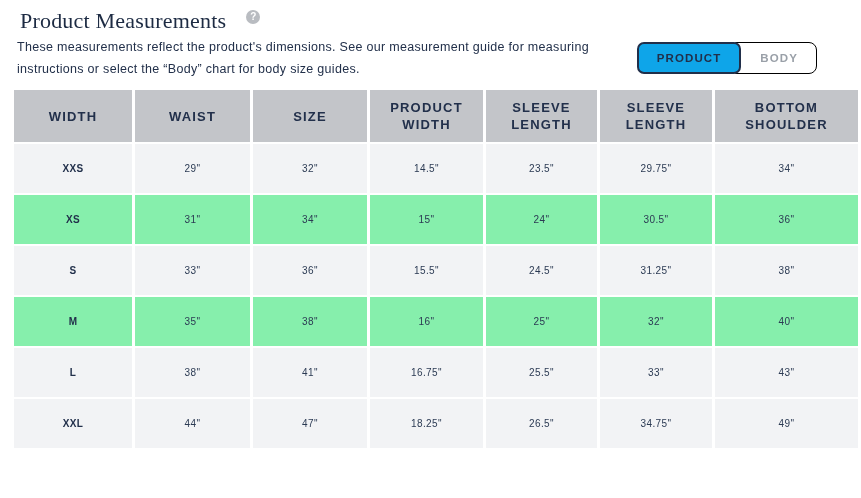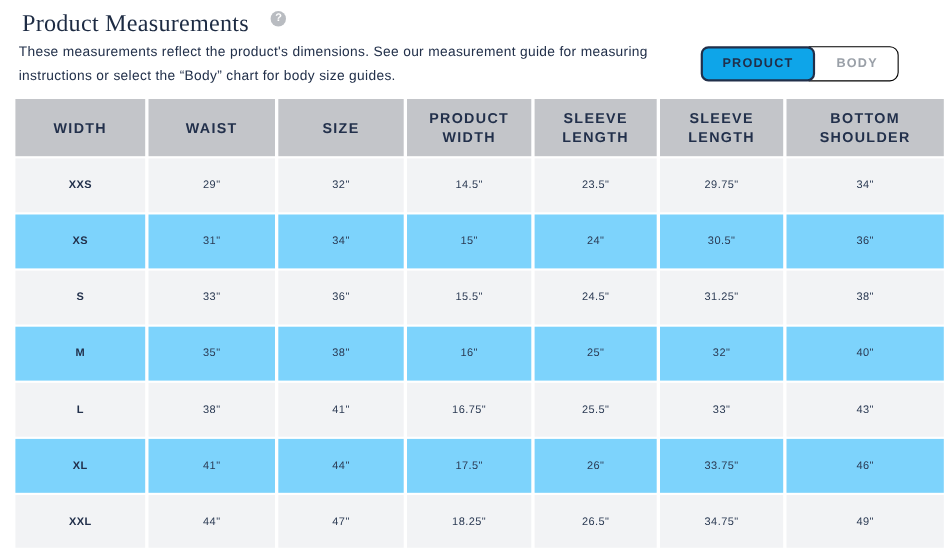--- a/index.html
+++ b/index.html
@@ -98,21 +98,21 @@
     white-space: pre-line;
     line-height: 17px;
   }
   td {
     height: 47px;
     font-size: 10px;
     letter-spacing: 0.4px;
     color: #2b3a53;
     background: #f2f3f5;
   }
-  tr.alt td { background: #7dd3fc; }
+  tr.alt td { background: #86efac; }
   td.size { font-weight: bold; color: #22304b; }
 </style>
 </head>
 <body>
 
 <div class="page">
 
   <div class="heading-row">
     <h1 class="title">Product Measurements</h1>
     <span class="help">?</span>
@@ -189,29 +189,20 @@
         </tr>
         <tr>
           <td class="size">L</td>
           <td>38"</td>
           <td>41"</td>
           <td>16.75"</td>
           <td>25.5"</td>
           <td>33"</td>
           <td>43"</td>
         </tr>
-        <tr class="alt">
-          <td class="size">XL</td>
-          <td>41"</td>
-          <td>44"</td>
-          <td>17.5"</td>
-          <td>26"</td>
-          <td>33.75"</td>
-          <td>46"</td>
-        </tr>
         <tr>
           <td class="size">XXL</td>
           <td>44"</td>
           <td>47"</td>
           <td>18.25"</td>
           <td>26.5"</td>
           <td>34.75"</td>
           <td>49"</td>
         </tr>
       </tbody>

